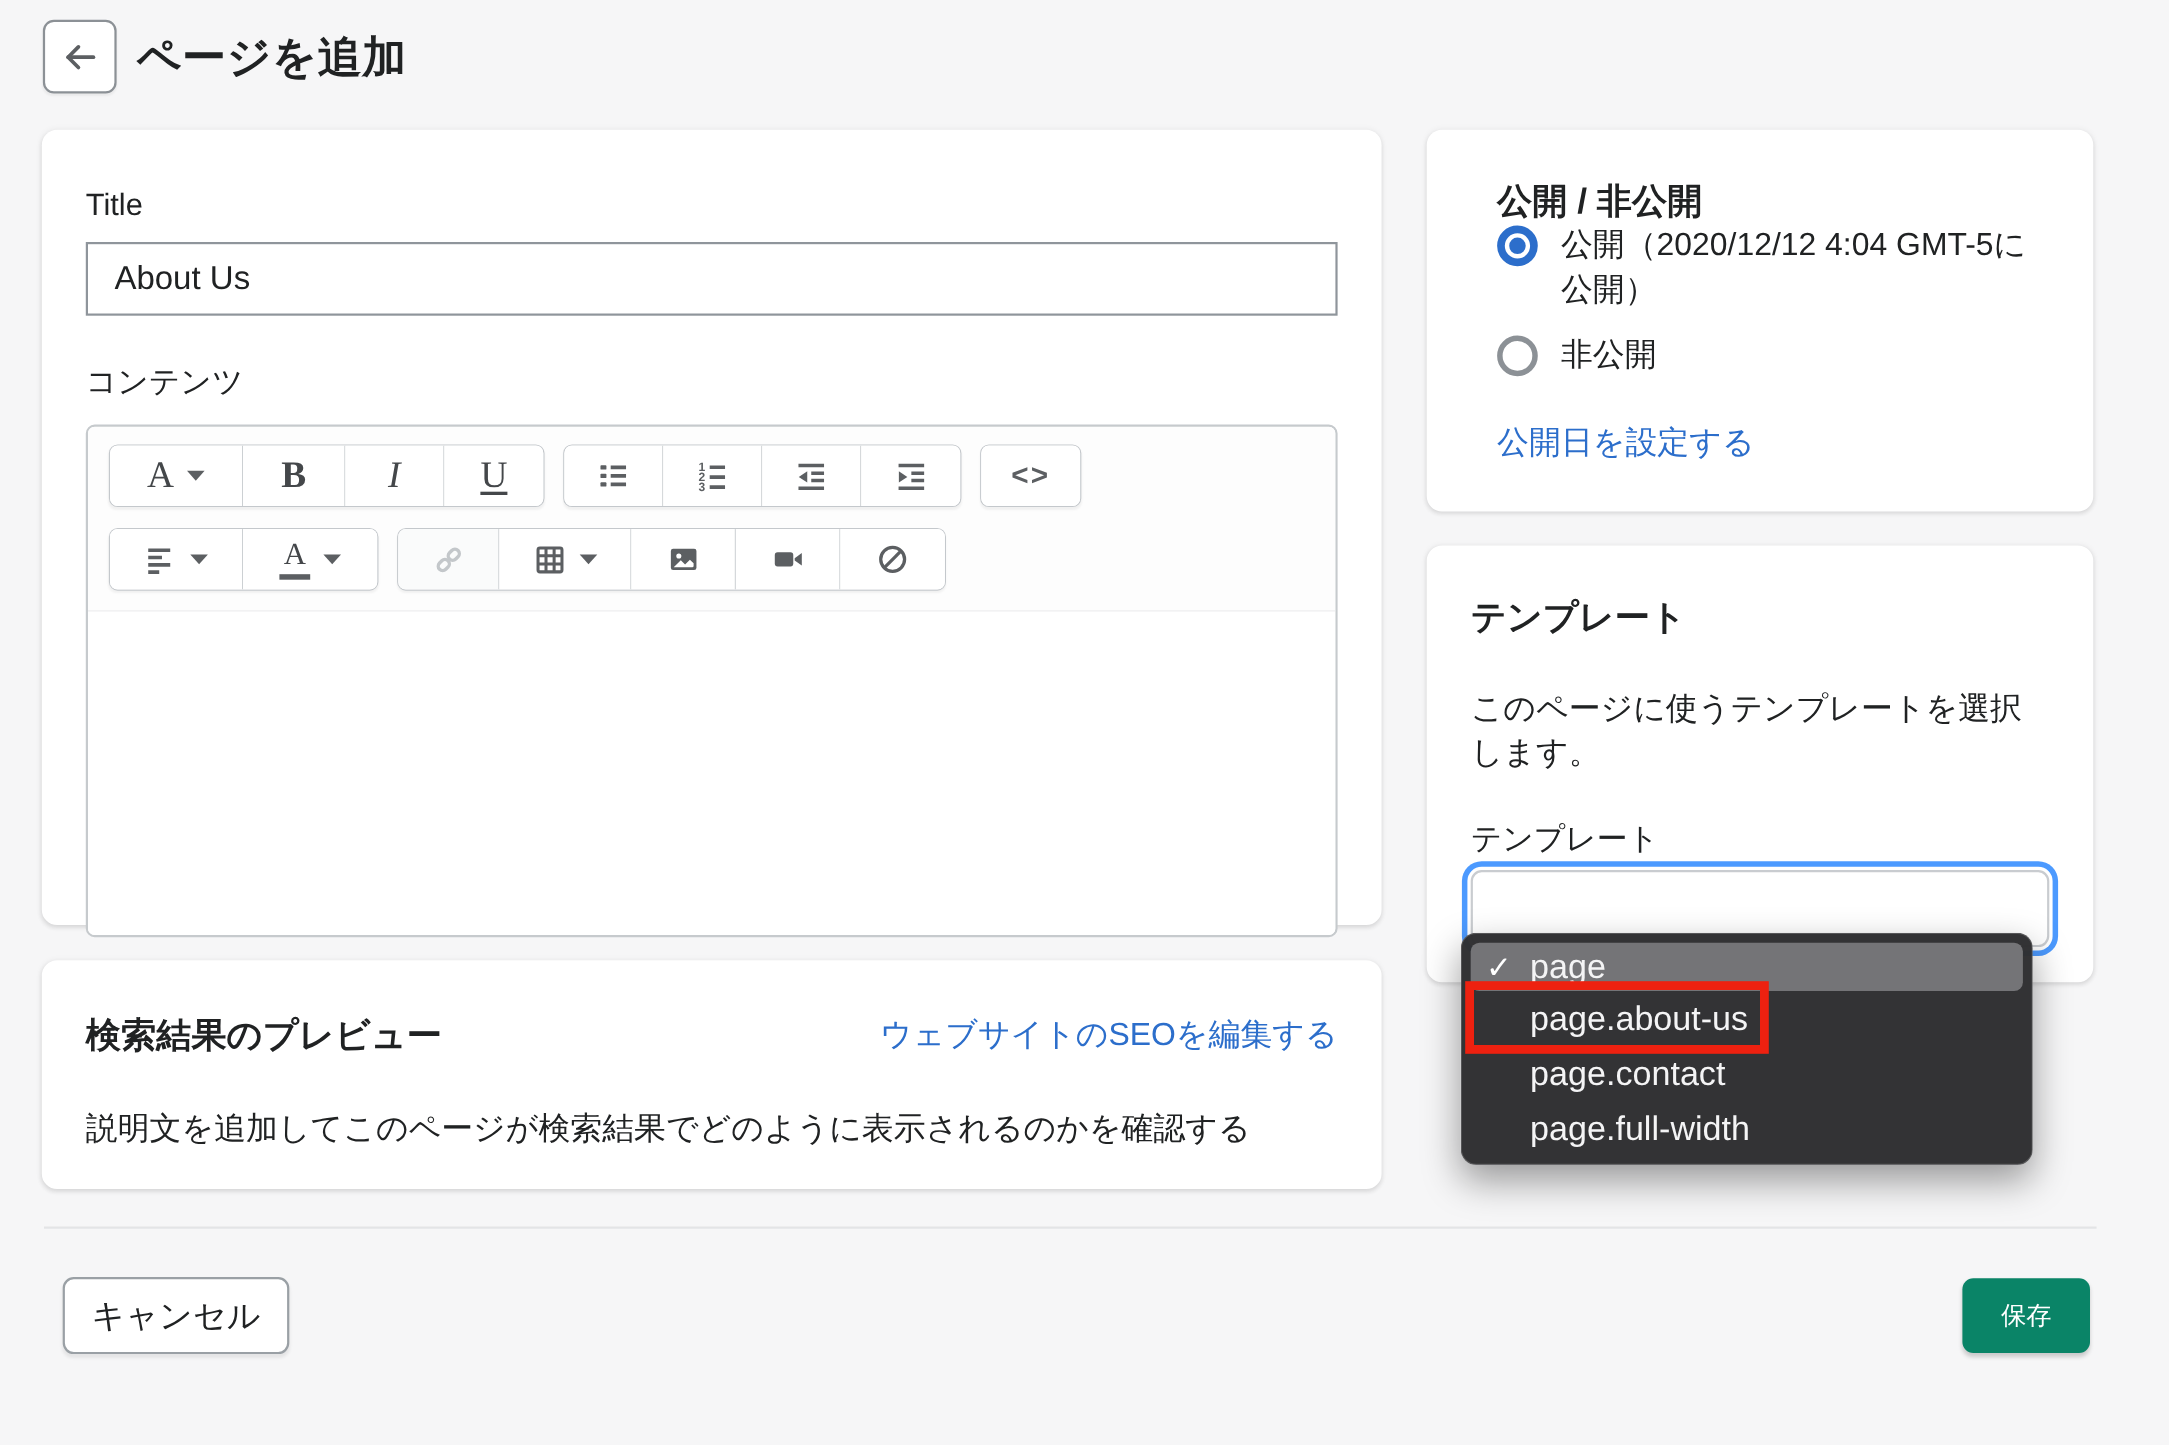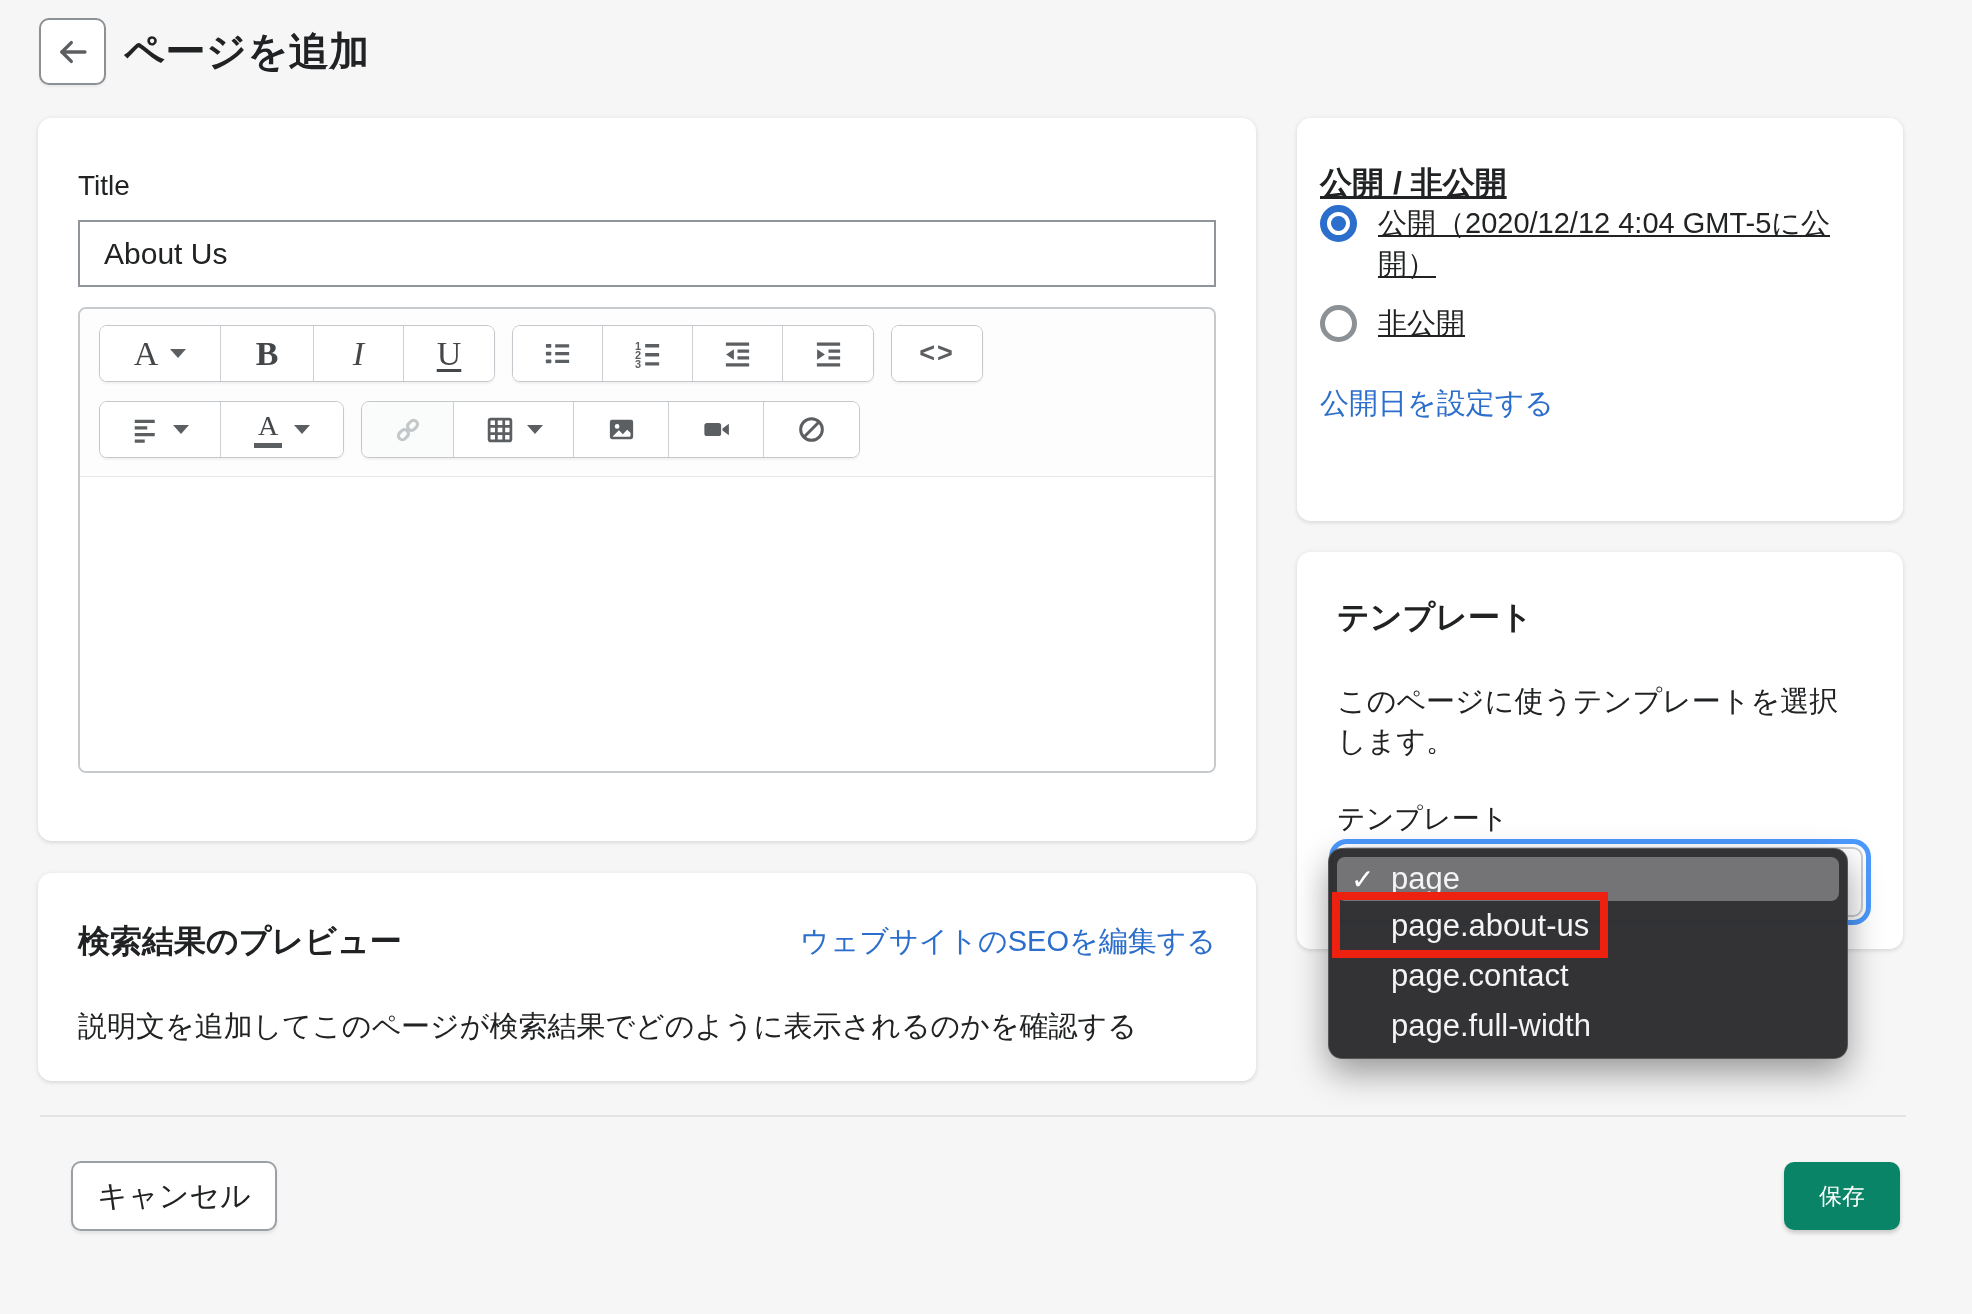--- a/index.html
+++ b/index.html
@@ -71,21 +71,21 @@
   .rte-body { height:309px; background:#fff; }
 
   
   .seo-card { height:208px; padding:48px 40px 0 40px; }
   .seo-head { display:flex; align-items:flex-start; justify-content:space-between; }
   .card-heading { font-size:32px; font-weight:700; color:#202223; line-height:40px; }
   .blue-link { font-size:29px; color:#2c6ecb; text-decoration:none; cursor:pointer; line-height:40px; }
   .seo-desc { margin-top:44px; font-size:29px; line-height:42px; color:#202223; }
 
   
-  .vis-card { height:403px; padding:45px 40px 0 23px;text-decoration:underline; }
+  .vis-card { height:347px; padding:45px 40px 0 64px; }
   .radio-group { display:flex; flex-direction:column; gap:18px; }
   .radio-row { display:flex; align-items:flex-start; cursor:pointer; }
   .radio { width:37px; height:37px; border-radius:50%; flex:0 0 auto; margin-top:2px; position:relative; }
   .radio.on  { border:7px solid #2c6ecb; }
   .radio.on::after { content:""; position:absolute; left:50%; top:50%; width:15px; height:15px; margin:-7.5px 0 0 -7.5px; border-radius:50%; background:#2c6ecb; }
   .radio.off { border:5px solid #8c9196; }
   .radio-label { margin-left:21px; font-size:29px; line-height:41px; color:#202223; max-width:470px; }
   .vis-link { display:inline-block; margin-top:39px; }
 
   
@@ -113,21 +113,21 @@
   }
   .dd-item.selected { height:44px; background:#747477; }
   .dd-check { position:absolute; left:14px; font-size:28px; color:#fff; }
   .annotation-box {
     position:absolute; left:1332px; top:892px; width:276px; height:66px;
     border:8px solid #ee2110; z-index:20; pointer-events:none;
   }
 
   
   .footer-divider { margin:34px 66px 0 40px; border-top:2px solid #e3e4e6; }
-  .footer-actions { display:flex; justify-content:space-between; align-items:center; margin:44px 72px 0 36px;padding-left:35px; }
+  .footer-actions { display:flex; justify-content:space-between; align-items:center; margin:44px 72px 0 22px;padding-left:35px; }
   .btn-cancel {
     width:206px; height:70px; background:#fff; border:2px solid #9aa0a5; border-radius:10px;
     font-size:30px; color:#202223; cursor:pointer; font-family:"Liberation Sans", sans-serif;
     box-shadow:0 3px 3px rgba(0,0,0,.07);
   }
   .btn-save {
     width:116px; height:68px; background:#0a8467; border:none; border-radius:10px;
     font-size:23px; color:#fff; cursor:pointer; font-family:"Liberation Sans", sans-serif;
     box-shadow:0 3px 4px rgba(0,0,0,.18);
   }
@@ -149,20 +149,21 @@
 </div>
 
 <div class="layout">
 
   <div class="col-left">
 
     <section class="card editor-card">
       <label class="field-label">Title</label>
       <input class="text-input" value="About Us" style="">
 
+      <label class="field-label content-label">コンテンツ</label>
 
       <div class="rte">
         <div class="rte-toolbar">
 
           <div class="tb-row">
             <div class="tb-group">
               <button class="tb-btn w121">
                 <span class="glyph-serif">A</span>
                 <span class="caret-down"></span>
               </button>

